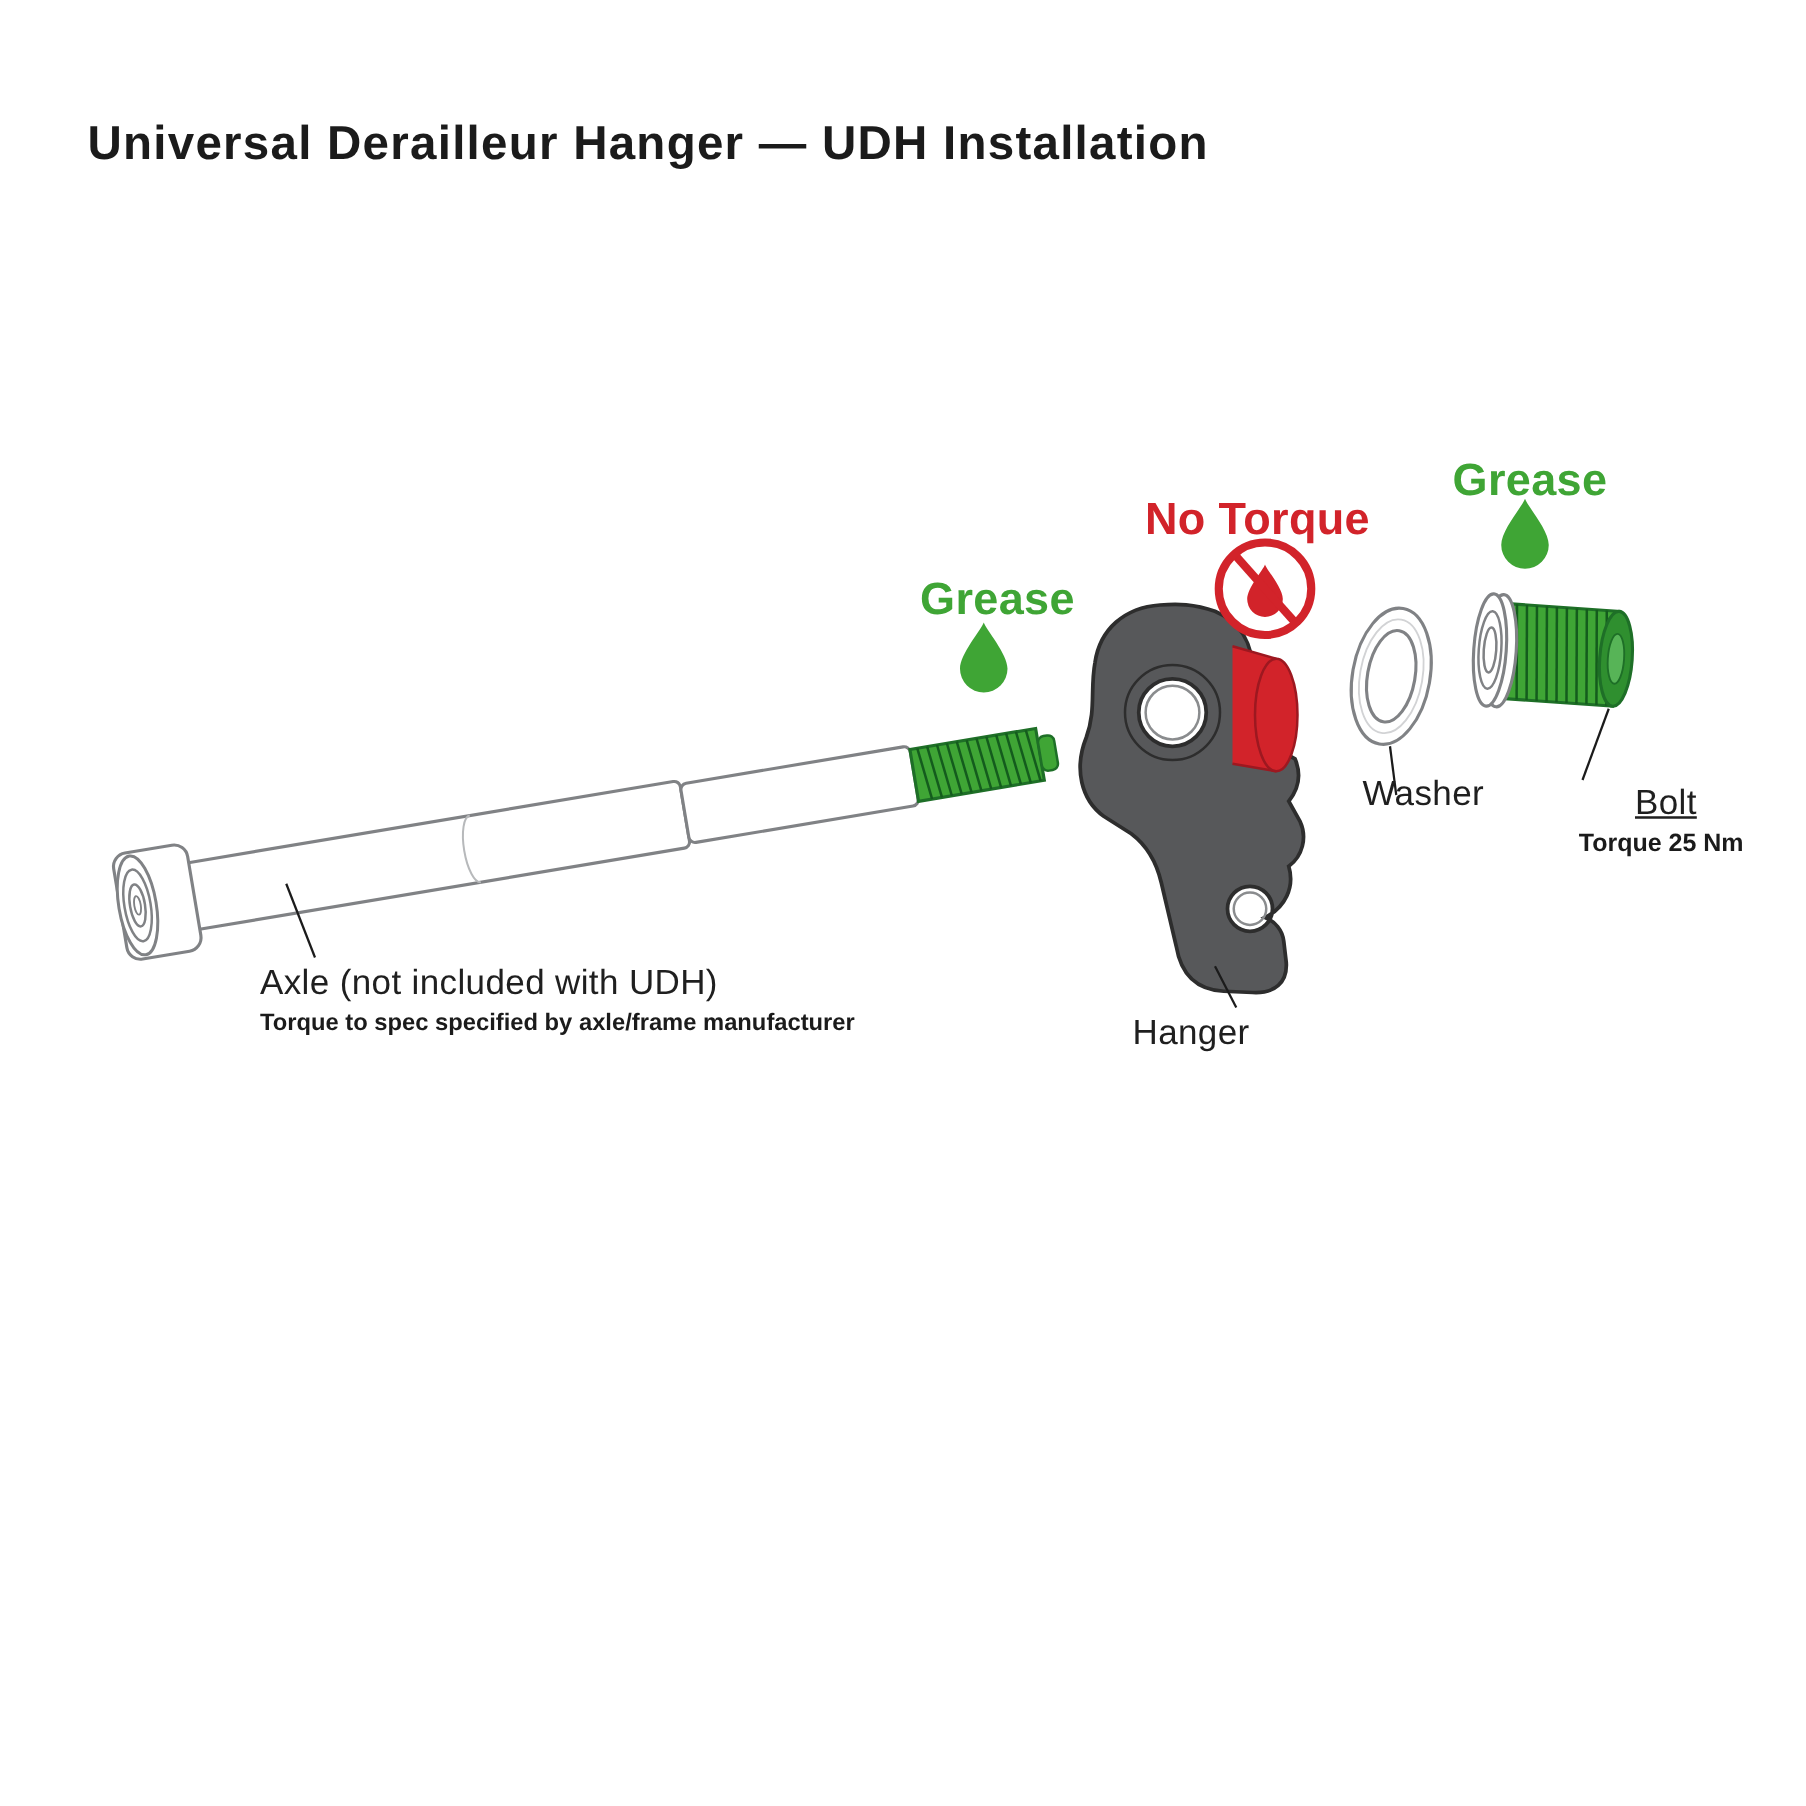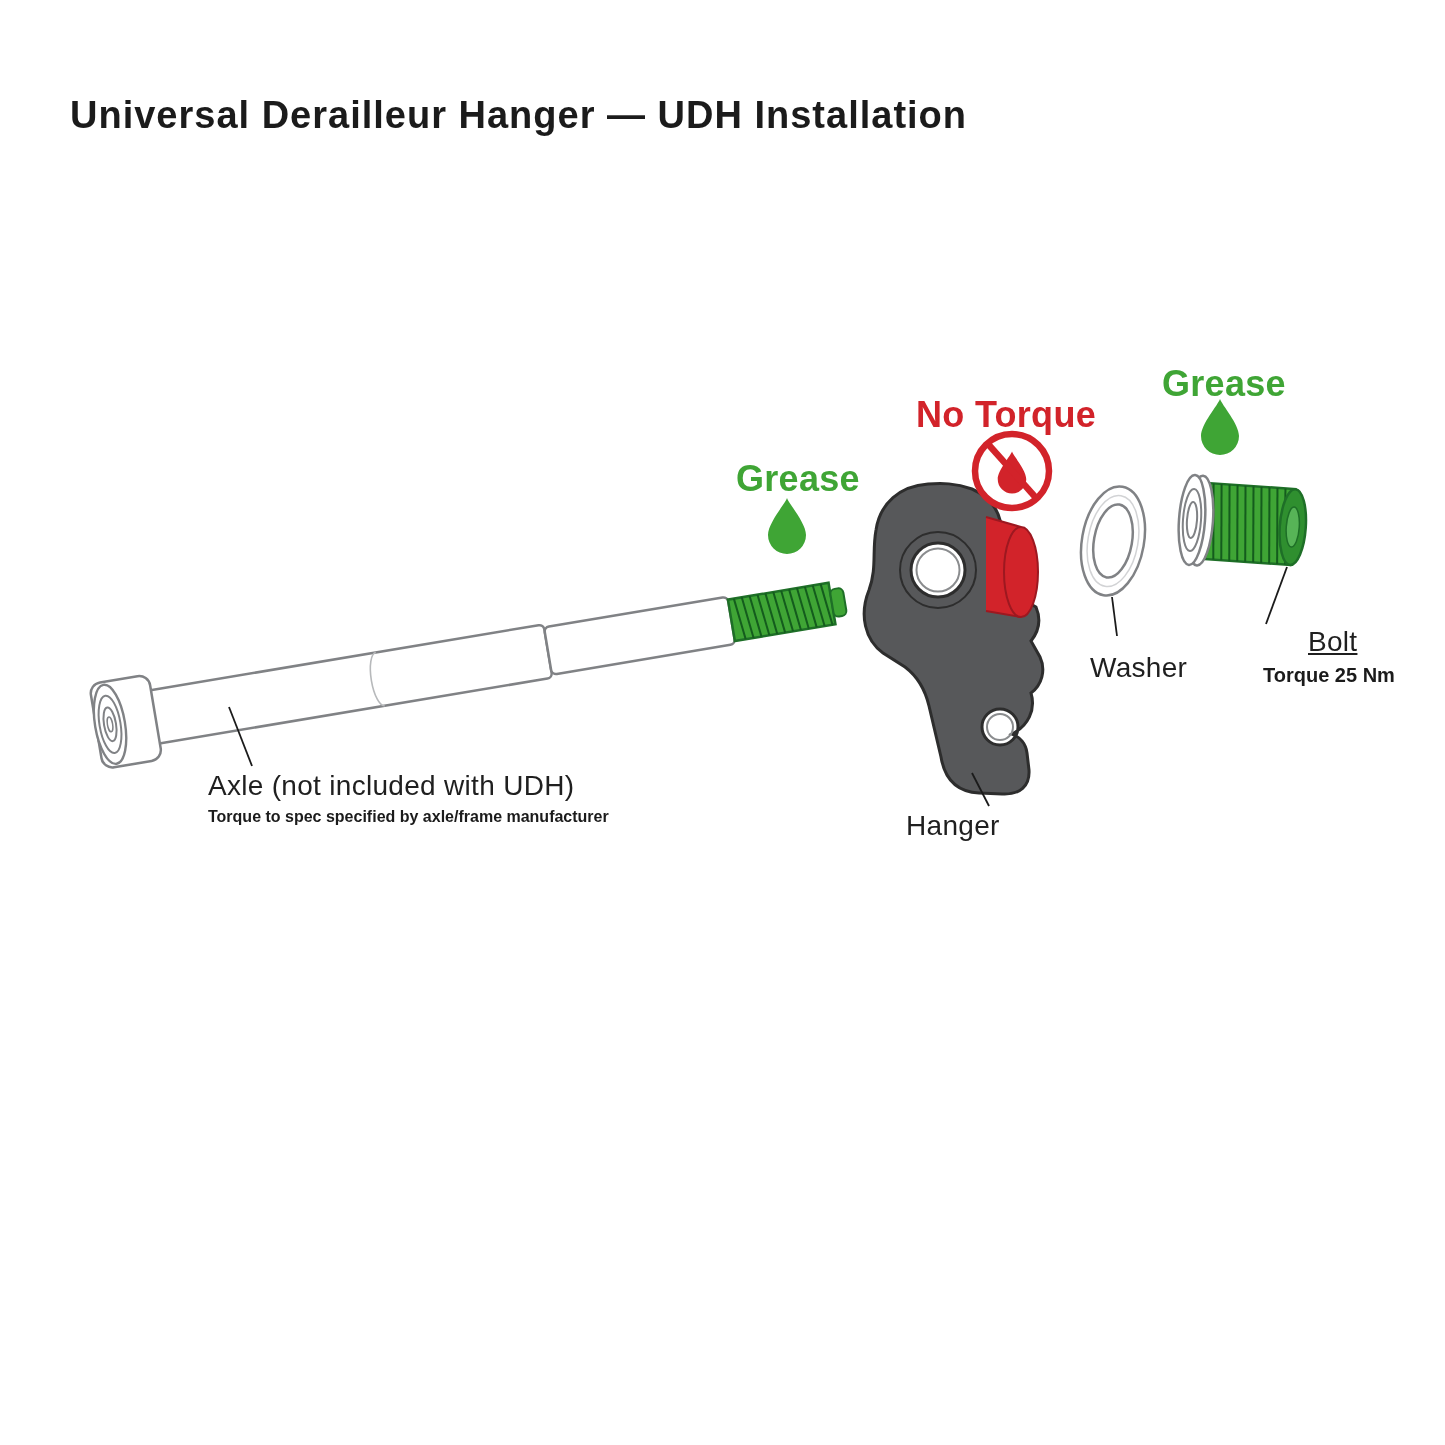--- a/index.html
+++ b/index.html
@@ -135,20 +135,20 @@
     </g>
   </svg>
 
   <div class="page-title">Universal Derailleur Hanger — UDH Installation</div>
 
   <div class="callout green" style="left:736px;top:458px;">Grease</div>
   <div class="callout red" style="left:916px;top:394px;">No Torque</div>
   <div class="callout green" style="left:1162px;top:363px;">Grease</div>
 
   <div class="part-label" style="left:208px;top:770px;">Axle (not included with UDH)</div>
-  <div class="part-note" style="left:208px;top:808px;font-size:16px;">Torque to spec specified by axle/frame manufacturer</div>
+  <div class="part-note" style="left:208px;top:808px;font-size:19px;">Torque to spec specified by axle/frame manufacturer</div>
 
   <div class="part-label" style="left:906px;top:810px;">Hanger</div>
-  <div class="part-label" style="left:1090px;top:652px;">Washer</div>
+  <div class="part-label" style="left:1090px;top:619px;">Washer</div>
   <div class="part-label" style="left:1308px;top:626px;text-decoration:underline;">Bolt</div>
   <div class="part-note" style="left:1246px;top:664px;font-size:20px;margin-left:17px;">Torque 25 Nm</div>
 
 </div>
 
 </body></html>

